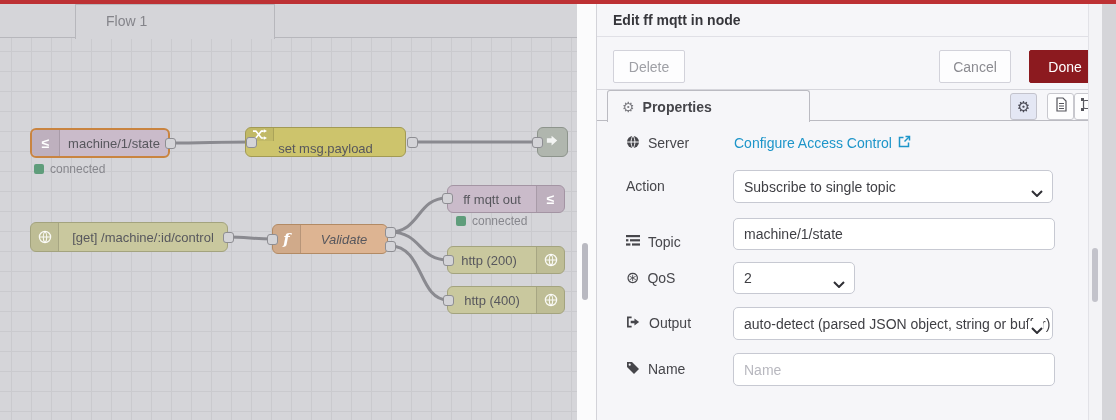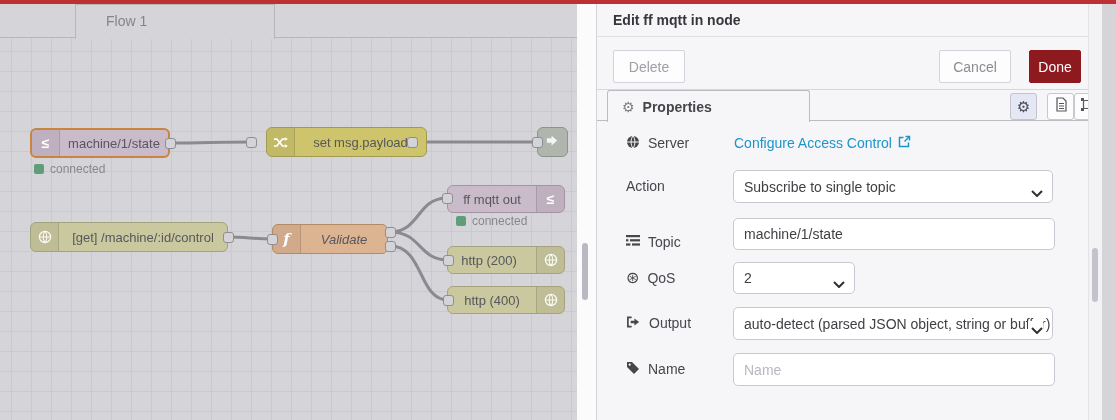--- a/index.html
+++ b/index.html
@@ -53,21 +53,21 @@
     background:#f6f6f9; border-left:1px solid #d3d3d9; }
   .p-header { position:absolute; left:0; top:0; width:100%; height:33px;
     border-bottom:1px solid #e0e0e6; font-size:14px; font-weight:bold; color:#36363b;
     line-height:32px; padding-left:16px; }
   .p-btnrow { position:absolute; left:0; top:33px; width:100%; height:53px; border-bottom:1px solid #d6d6dc; }
   .btn { position:absolute; top:13px; height:33px; border:1px solid #d2d2da; border-radius:2px;
     background:#fdfdfe; font-size:14px; display:flex; align-items:center; justify-content:center;
     font-family:inherit; cursor:pointer; }
   .btn-delete { left:16px; width:72px; color:#9fa0a6; }
   .btn-cancel { left:342px; width:72px; color:#8b8b91; }
-  .btn-done { left:432px; width:52px; background:#8c1a1f; border-color:#8c1a1f; color:#ffffff; }
+  .btn-done { left:432px; width:72px; background:#8c1a1f; border-color:#8c1a1f; color:#ffffff; }
 
   .p-tabrow { position:absolute; left:0; top:86px; width:100%; height:31px; border-bottom:1px solid #bbbbc2; }
   .p-tab { position:absolute; left:10px; top:0; width:203px; height:32px; background:#f6f6f9;
     border:1px solid #bbbbc2; border-bottom:none; border-radius:3px 3px 0 0;
     display:flex; align-items:center; gap:8px; padding-left:14px;
     font-size:14px; font-weight:bold; color:#45454a; z-index:2; }
   .gear { font-size:14px; color:#7c7c82; font-weight:normal; }
   .mini { position:absolute; top:3px; width:27px; height:27px; background:#fdfdfe;
     border:1px solid #c8c8ce; border-radius:3px; display:flex; align-items:center; justify-content:center; }
   .mini.active { background:#e4e7f4; border-color:#c3c3cc; }
@@ -114,21 +114,21 @@
     <span class="icn left">
         <span class="mqtt-glyph">≤</span>
       </span>
     <span class="lbl">machine/1/state</span>
   </div>
   <div class="status" style="left:34px; top:158px;">
     <span class="dot"></span>
     <span>connected</span>
   </div>
 
-  <div class="node n-change" style="left:266px; top:123px; width:161px;">
+  <div class="node n-change" style="left:245px; top:123px; width:161px;flex-direction:column;">
     <span class="icn left">
       <svg width="15" height="13" viewBox="0 0 16 13">
         <path d="M1 2.8h3.1l6 7.4h2.4" stroke="#fff" stroke-width="1.8" fill="none"></path>
         <path d="M1 10.2h3.1l6-7.4h2.4" stroke="#fff" stroke-width="1.8" fill="none"></path>
         <path d="M12.6 1l3.4 1.8-3.4 1.8z" fill="#fff"></path>
         <path d="M12.6 8.4l3.4 1.8-3.4 1.8z" fill="#fff"></path>
       </svg>
     </span>
     <span class="lbl">set msg.payload</span>
   </div>

